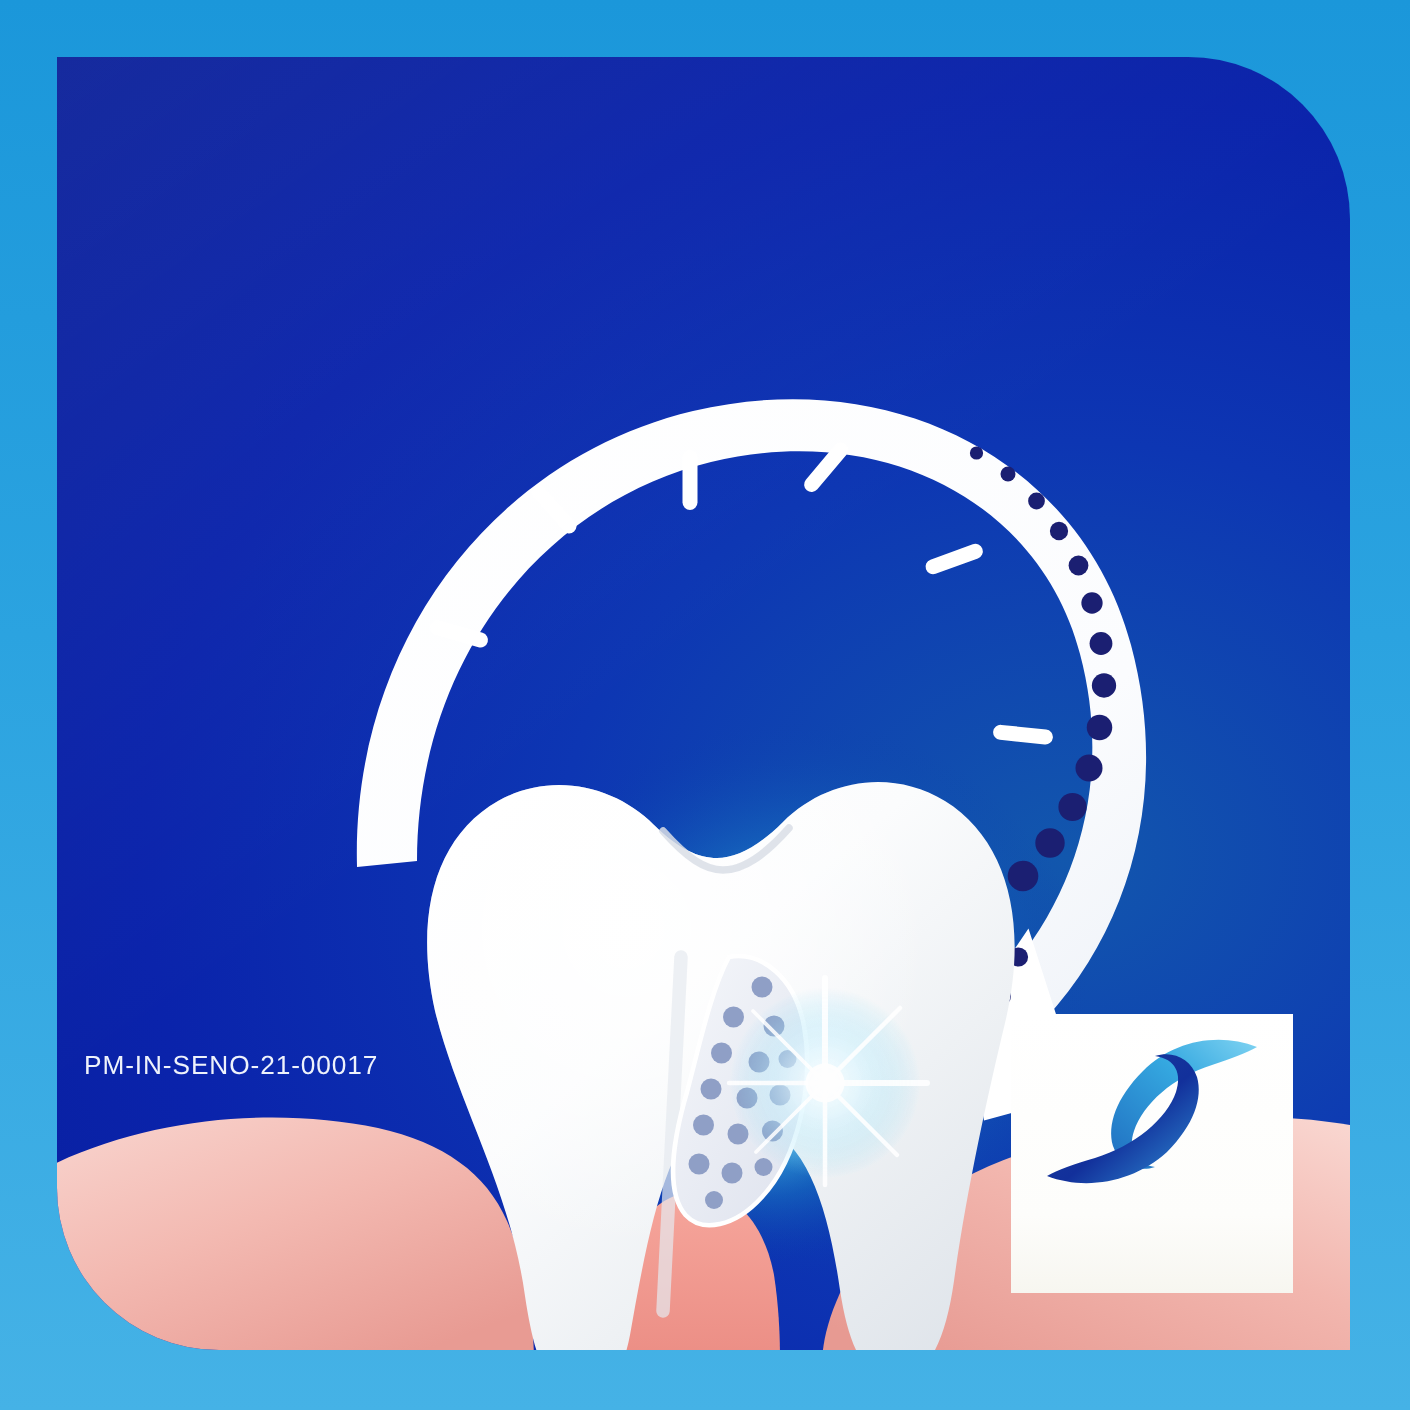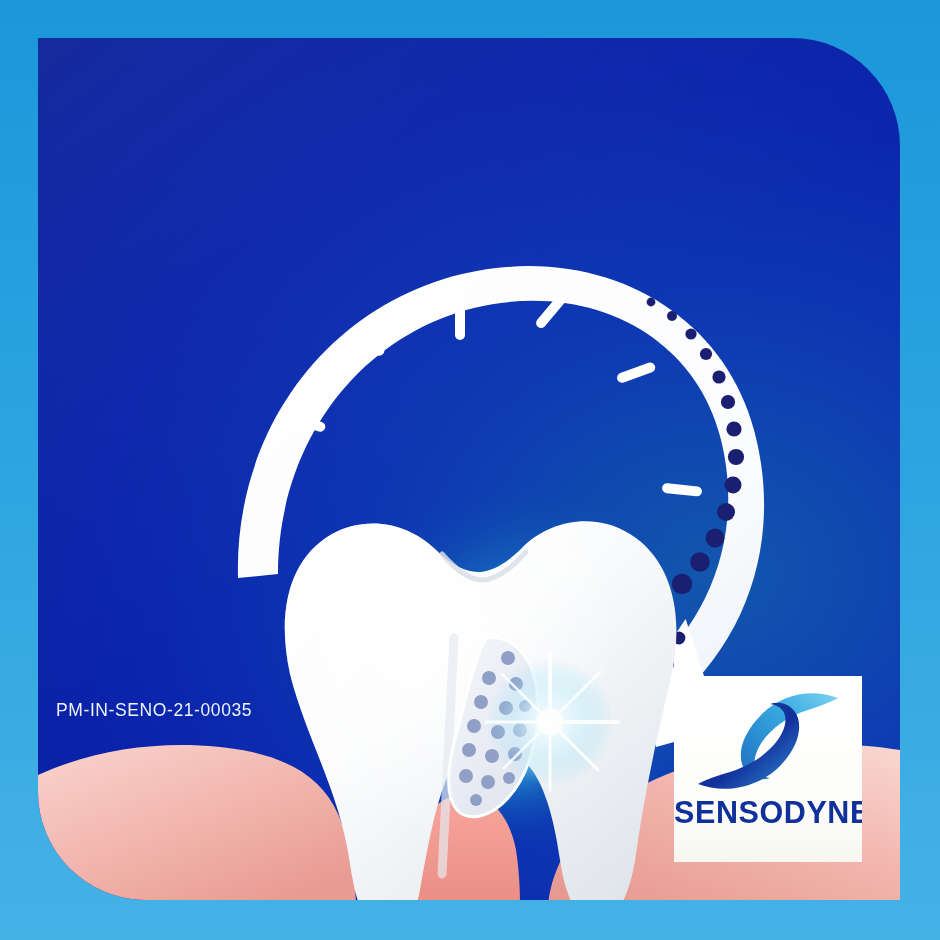--- a/index.html
+++ b/index.html
@@ -370,21 +370,21 @@
             <line x1="512" y1="684" x2="464" y2="636" stroke-width="2.5"></line>
             <line x1="512" y1="684" x2="466" y2="730" stroke-width="2.5"></line>
           </g>
           <circle cx="512" cy="684" r="13" fill="#ffffff" opacity="0.95"></circle>
         </g>
 
       </svg>
     </div>
 
 
-    <div class="pm-code">PM-IN-SENO-21-00035</div>
+    <div class="pm-code">PM-IN-SENO-21-00017</div>
 
   </div>
 
   <div class="logo-panel">
     <div class="logo-swoosh">
       <svg viewBox="0 0 164 112" xmlns="http://www.w3.org/2000/svg">
         <defs>
           <linearGradient id="gSwooshTop" x1="100%" y1="0%" x2="0%" y2="100%">
             <stop offset="0%" stop-color="#7fd3f2"></stop>
             <stop offset="40%" stop-color="#35a8e0"></stop>
@@ -407,16 +407,15 @@
 
         <path d="M12,100
                  C38,110 70,104 92,84
                  C110,66 116,48 112,34
                  C108,22 96,16 84,20
                  C98,22 102,32 98,44
                  C92,62 70,80 44,88
                  C30,92 19,96 12,100 Z" fill="url(#gSwooshBot)"></path>
       </svg>
     </div>
-    <div class="logo-word">SENSODYNE</div>
   </div>
 
 </div>
 
 </body></html>

